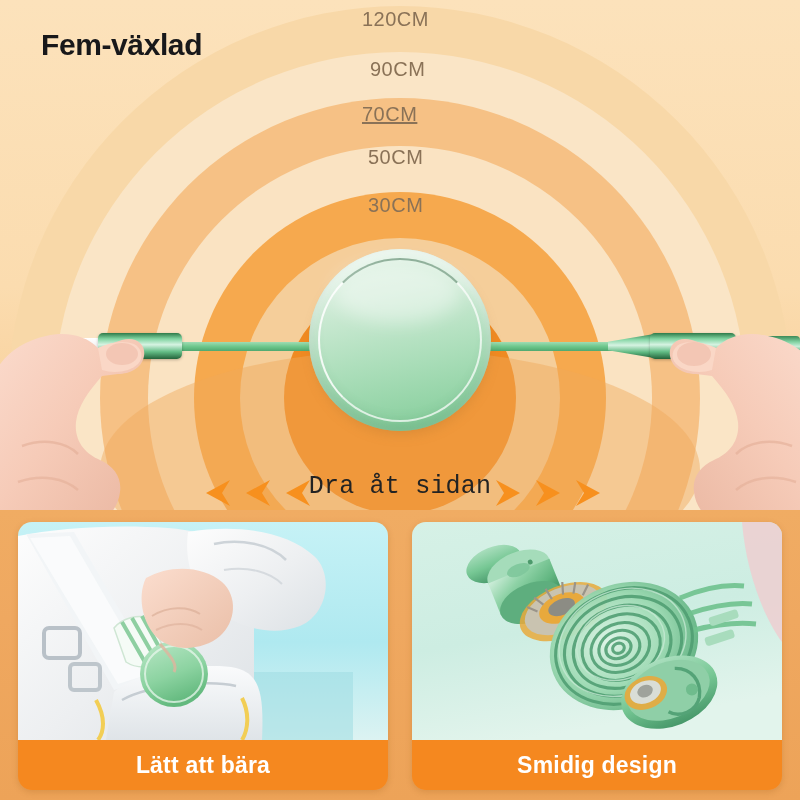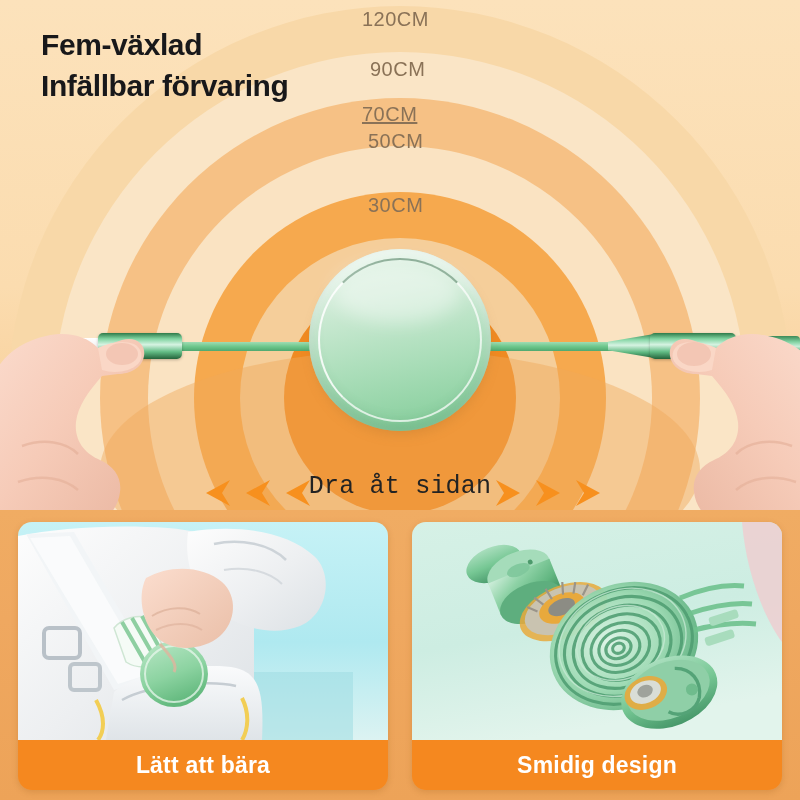--- a/index.html
+++ b/index.html
@@ -146,27 +146,26 @@
         <circle cx="400" cy="398" r="252" fill="#FAE3C2"></circle>
         <circle cx="400" cy="398" r="206" fill="#F6A94E"></circle>
         <circle cx="400" cy="398" r="160" fill="#F5CE9A"></circle>
         <circle cx="400" cy="398" r="116" fill="#F08A22"></circle>
         <ellipse cx="400" cy="470" rx="300" ry="120" fill="#EFA95C" opacity="0.45"></ellipse>
       </g>
     </svg>
 
     <div id="headline">
       <span class="hl-line">Fem-växlad</span>
-      <span class="hl-line">Infällbar förvaring</span>
     </div>
 
     <div class="dist-label" style="left:362px; top:8px;">120CM</div>
     <div class="dist-label" style="left:370px; top:58px;">90CM</div>
     <div class="dist-label" style="left:362px; top:103px;text-decoration:underline;">70CM</div>
-    <div class="dist-label" style="left:368px; top:130px;">50CM</div>
+    <div class="dist-label" style="left:368px; top:146px;">50CM</div>
     <div class="dist-label" style="left:368px; top:194px;">30CM</div>
 
     <div class="cable" id="cable-left"></div>
     <div class="cable" id="cable-right"></div>
 
     <div id="disc-wrap">
       <div id="disc-shadow"></div>
       <div id="disc"></div>
       <div id="disc-ring"></div>
       <div id="disc-gloss"></div>

